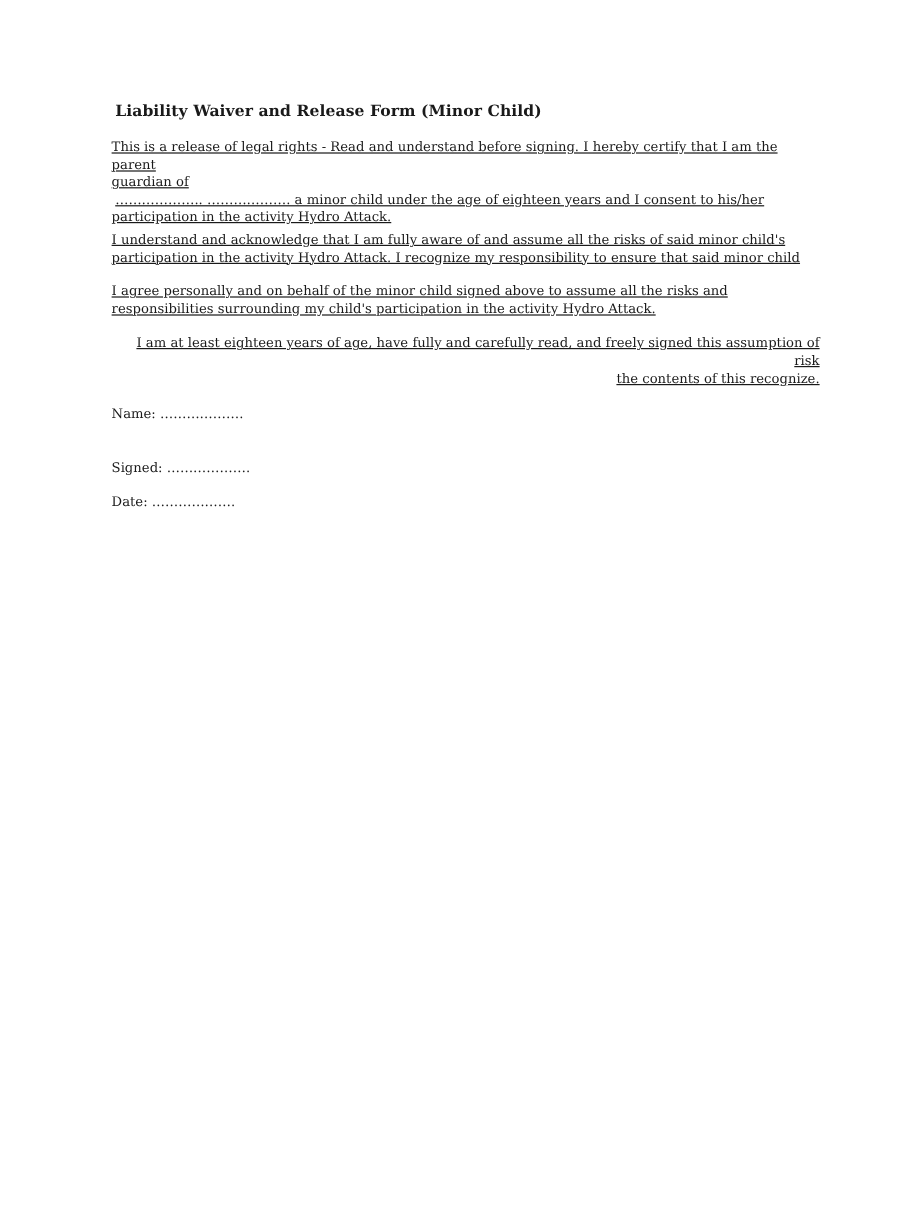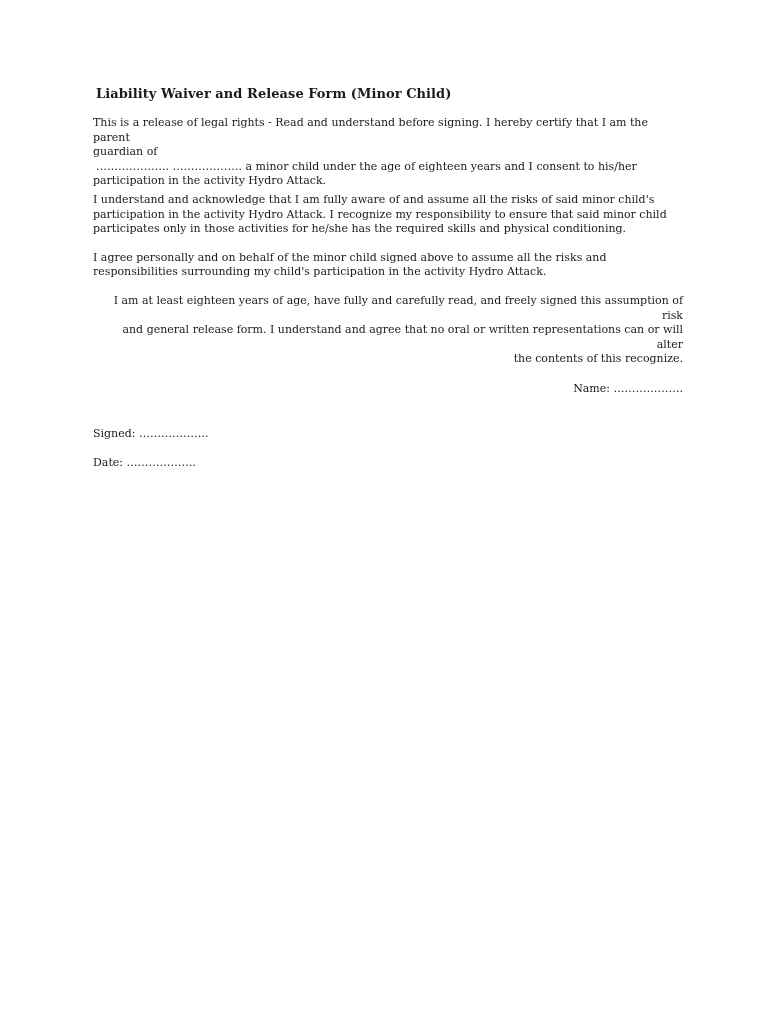--- a/index.html
+++ b/index.html
@@ -38,51 +38,49 @@
     .p3 { margin-top: 14px; }
     .p4 { margin-top: 14px; text-align: right; }
     .blank-line {
       padding-left: 3px;
     }
     .field {
       font-size: 11px;
       line-height: 15px;
       margin: 0;
     }
-    .f1 { margin-top: 14px; text-align: right; }
+    .f1 { margin-top: 14px; }
     .f2 { margin-top: 30px; }
     .f3 { margin-top: 14px; }
-    .line { display: block; }
+    .line { display: block; text-decoration: underline; }
   </style>
 </head>
 <body>
 
 <div class="page">
   <h1 class="title">Liability Waiver and Release Form (Minor Child)</h1>
 
   <p class="para p1">
     <span class="line">This is a release of legal rights - Read and understand before signing. I hereby certify that I am the parent</span>
     <span class="line">guardian of</span>
     <span class="line blank-line">……………….. ………………. a minor child under the age of eighteen years and I consent to his/her</span>
     <span class="line">participation in the activity Hydro Attack.</span>
   </p>
 
   <p class="para p2">
     <span class="line">I understand and acknowledge that I am fully aware of and assume all the risks of said minor child's</span>
     <span class="line">participation in the activity Hydro Attack. I recognize my responsibility to ensure that said minor child</span>
-    <span class="line">participates only in those activities for he/she has the required skills and physical conditioning.</span>
   </p>
 
   <p class="para p3">
     <span class="line">I agree personally and on behalf of the minor child signed above to assume all the risks and</span>
     <span class="line">responsibilities surrounding my child's participation in the activity Hydro Attack.</span>
   </p>
 
   <p class="para p4">
     <span class="line">I am at least eighteen years of age, have fully and carefully read, and freely signed this assumption of risk</span>
-    <span class="line">and general release form. I understand and agree that no oral or written representations can or will alter</span>
     <span class="line">the contents of this recognize.</span>
   </p>
 
   <p class="field f1">Name: ……………….</p>
   <p class="field f2">Signed: ……………….</p>
   <p class="field f3">Date: ……………….</p>
 </div>
 
 </body></html>

